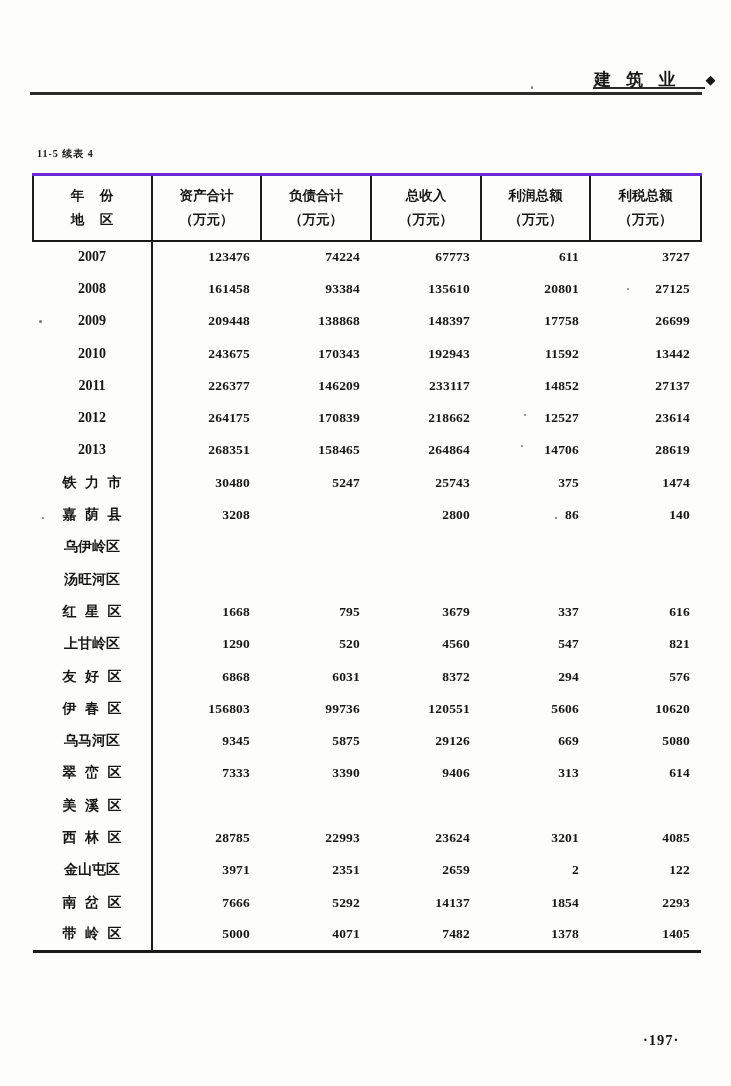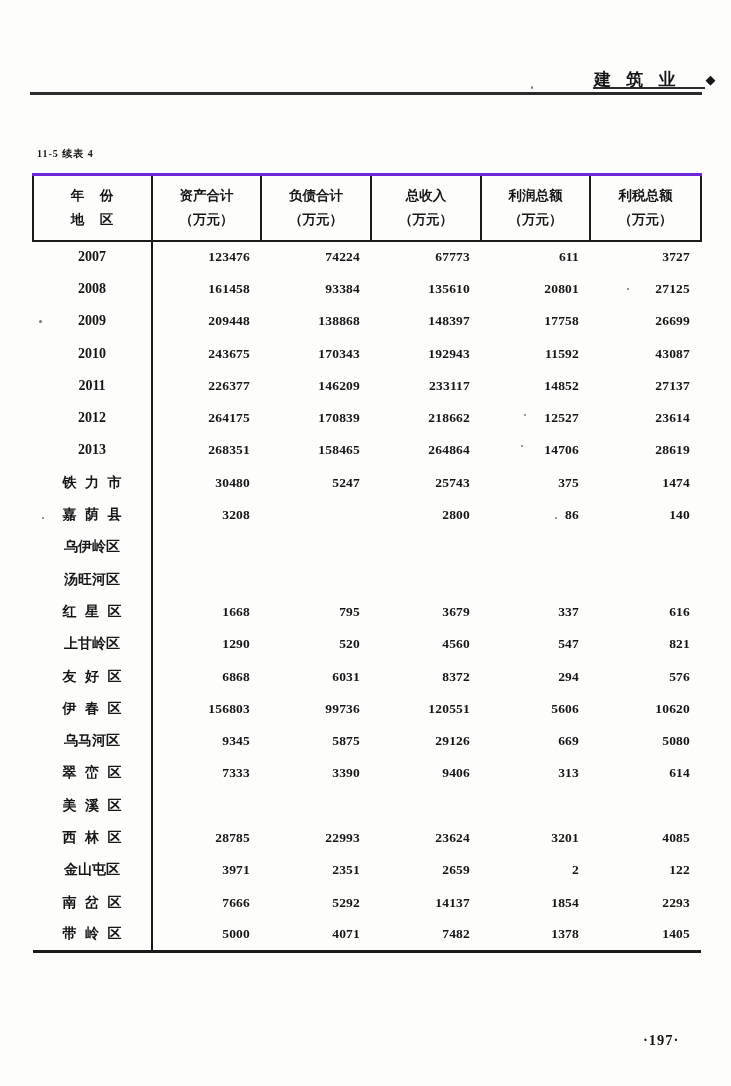--- a/index.html
+++ b/index.html
@@ -147,21 +147,21 @@
         <td>148397</td>
         <td>17758</td>
         <td>26699</td>
       </tr>
       <tr>
         <th class="rowlabel">2010</th>
         <td>243675</td>
         <td>170343</td>
         <td>192943</td>
         <td>11592</td>
-        <td>43087</td>
+        <td>13442</td>
       </tr>
       <tr>
         <th class="rowlabel">2011</th>
         <td>226377</td>
         <td>146209</td>
         <td>233117</td>
         <td>14852</td>
         <td>27137</td>
       </tr>
       <tr>

